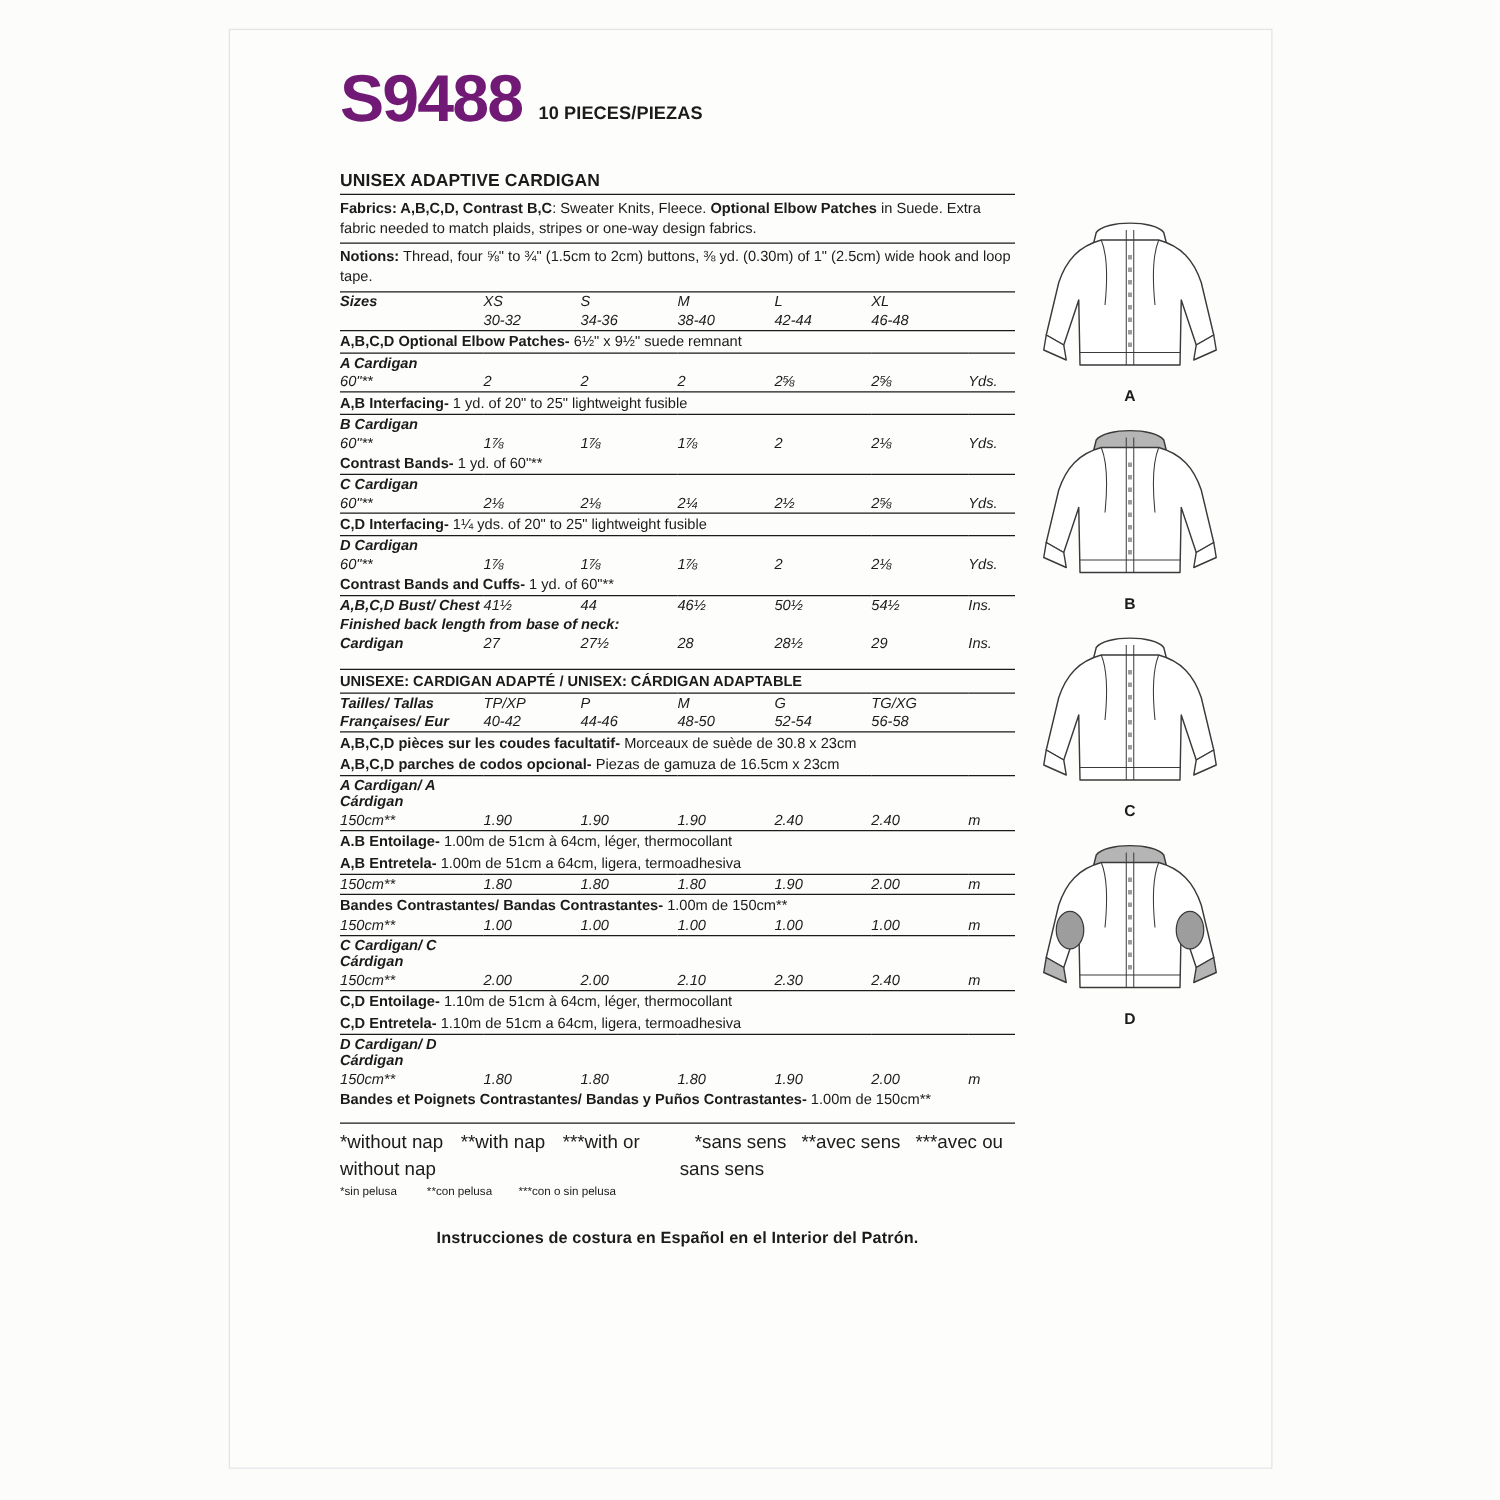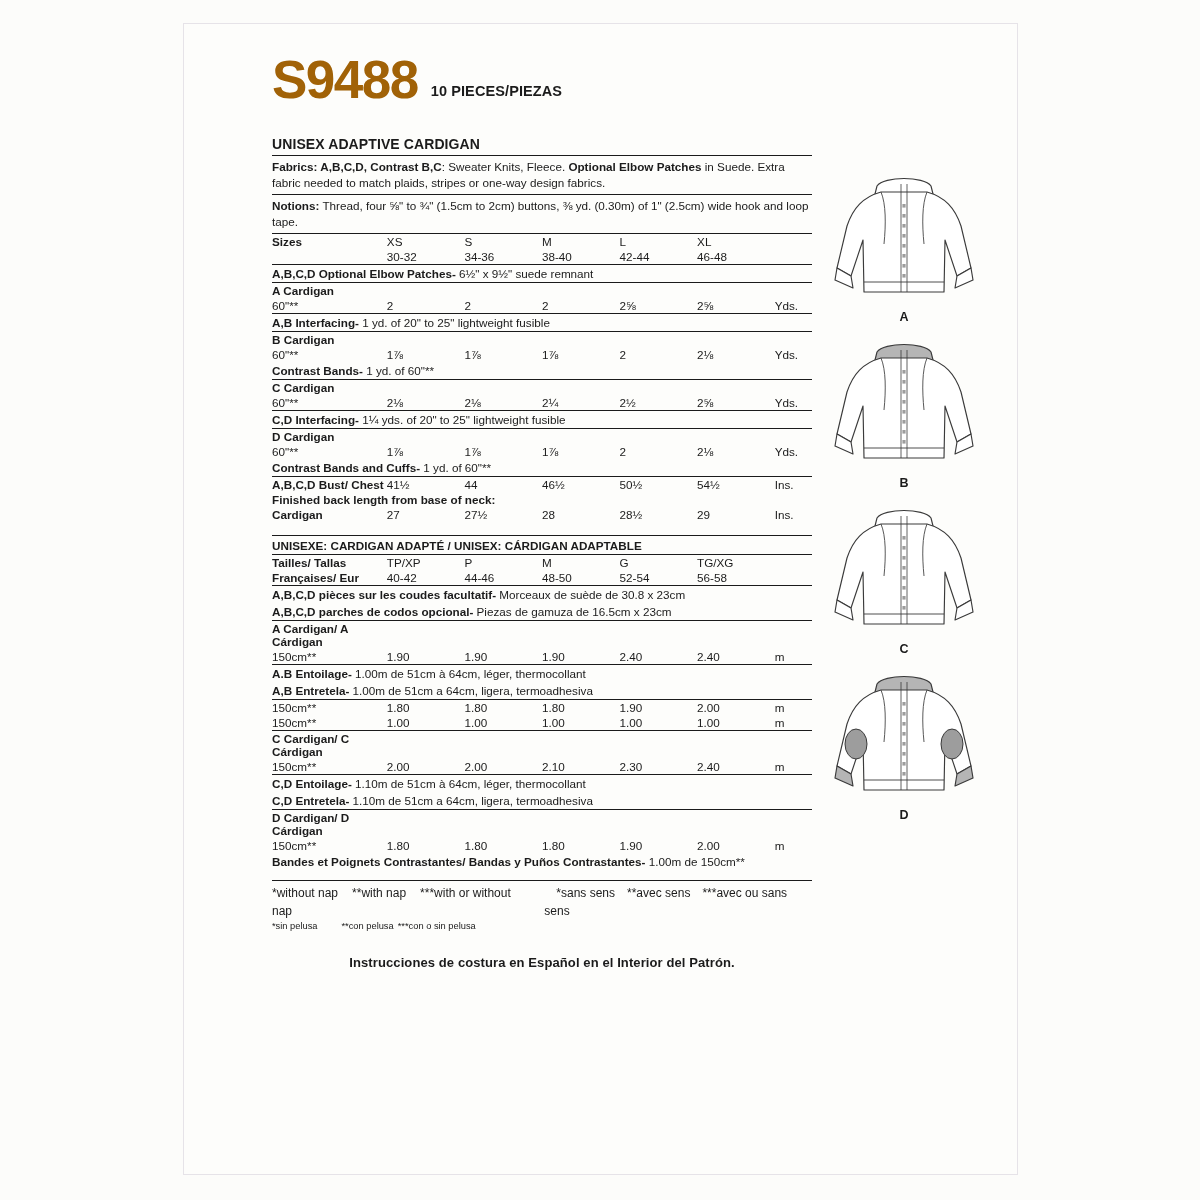--- a/index.html
+++ b/index.html
@@ -18,49 +18,49 @@
     box-sizing:border-box;
   }
   .content{
     position:absolute;left:88px;top:33px;
     width:540px;
   }
   
   .headrow{display:flex;align-items:flex-end;gap:13px;}
   .patno{
     font-size:53px;font-weight:bold;letter-spacing:-1.5px;
-    line-height:.88;color:#a16207;
+    line-height:.88;color:#701a75;
   }
   .pieces{font-size:14.5px;font-weight:600;padding-bottom:5px;letter-spacing:.1px;}
   .garment-title{
     margin-top:32px;font-size:14px;font-weight:bold;letter-spacing:.1px;
     padding-bottom:3px;border-bottom:1.6px solid #1b1b1b;
   }
   .para{
     font-size:11.7px;line-height:1.38;padding:3px 0 3px 0;
     border-bottom:1px solid #1b1b1b;
   }
   .para b{font-weight:bold;}
   
-  table.t{width:100%;border-collapse:collapse;font-size:11.7px;}
+  table.t{width:100%;border-collapse:collapse;font-size:11.7px;font-style:italic;}
   table.t td{padding:1px 0;vertical-align:bottom;}
   .c0{width:114px;}
   .c1,.c2,.c3,.c4,.c5{width:77px;}
   .c6{width:37px;text-align:left;}
   .b{font-weight:bold;}
   .rule{border-top:1px solid #1b1b1b;}
   .rule2{border-top:1.6px solid #1b1b1b;}
   .sec{padding-top:2px;}
   .note{font-size:11.7px;padding:2px 0;}
   .spacer{height:13px;}
   
   .foot{
     border-top:1.4px solid #1b1b1b;
     margin-top:10px;padding-top:4px;
-    font-size:12px;line-height:1.45;
+    font-size:15px;line-height:1.45;
     display:flex;justify-content:space-between;
   }
   .foot .en span{margin-right:14px;}
   .foot .fr span{margin-left:12px;}
   .foot-es{font-size:9.3px;line-height:1.45;}
   .bottomline{
     text-align:center;font-size:13px;font-weight:bold;
     margin-top:22px;letter-spacing:.1px;
   }
   
@@ -300,20 +300,23 @@
         <td class="c1">1.80</td>
         <td class="c2">1.80</td>
         <td class="c3">1.80</td>
         <td class="c4">1.90</td>
         <td class="c5">2.00</td>
         <td class="c6">m</td>
       </tr>
     </tbody>
       </table>
 
+    <div class="note rule">
+      <b>Bandes Contrastantes/ Bandas Contrastantes-</b><span> 1.00m de 150cm**</span>
+    </div>
 
     <table class="t">
       <tbody>
           <tr>
         <td class="c0">150cm**</td>
         <td class="c1">1.00</td>
         <td class="c2">1.00</td>
         <td class="c3">1.00</td>
         <td class="c4">1.00</td>
         <td class="c5">1.00</td>
@@ -371,21 +374,21 @@
 
     <div class="foot">
       <div class="en">
         <span>*without nap</span><span>**with nap</span><span>***with or without nap</span>
       </div>
       <div class="fr">
         <span>*sans sens</span><span>**avec sens</span><span>***avec ou sans sens</span>
       </div>
     </div>
     <div class="foot-es">
-      <span style="margin-right:24px;">*sin pelusa</span><span style="margin-right:4px;">**con pelusa</span><span>***con o sin pelusa</span>
+      <span style="margin-right:24px;">*sin pelusa</span><span style="margin-right:21px;">**con pelusa</span><span>***con o sin pelusa</span>
     </div>
 
     <div class="bottomline">Instrucciones de costura en Español en el Interior del Patrón.</div>
   </div>
 
   <div class="ills">
 
     <div class="ill">
       <svg width="150" height="150" viewBox="0 0 150 150">
         <g fill="#ffffff" stroke="#3a3a3a" stroke-width="1.15" stroke-linejoin="round">

